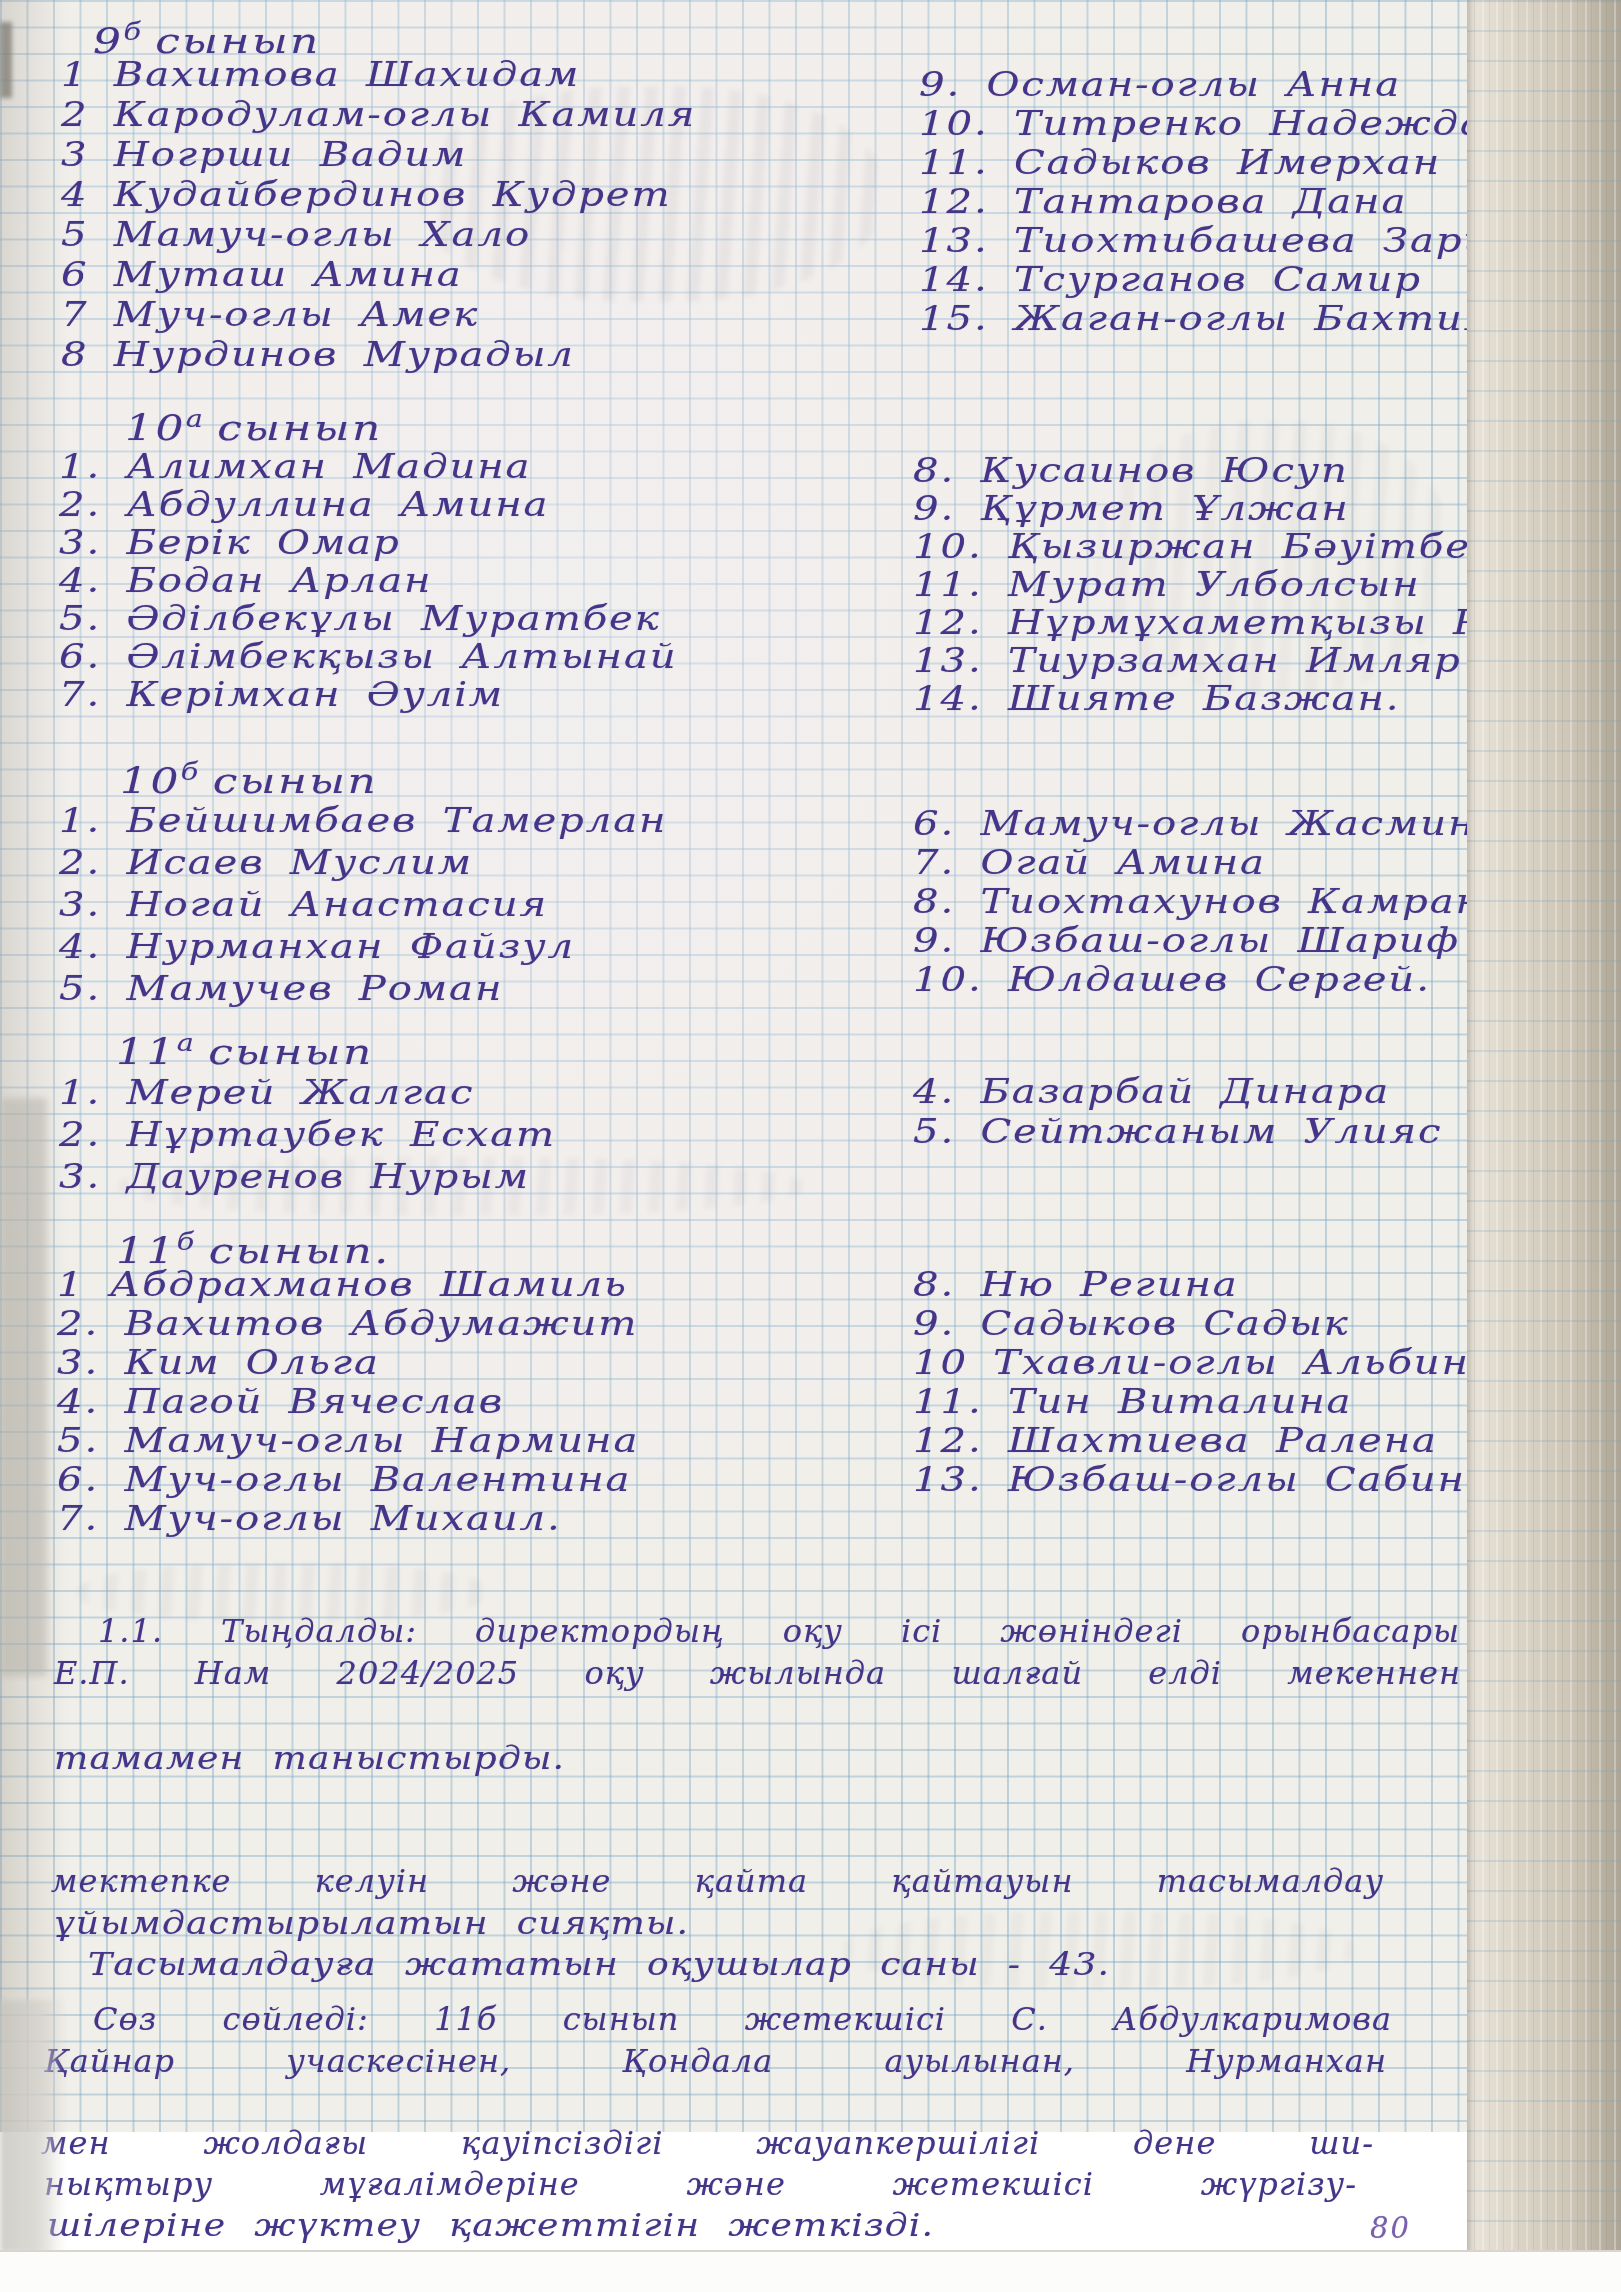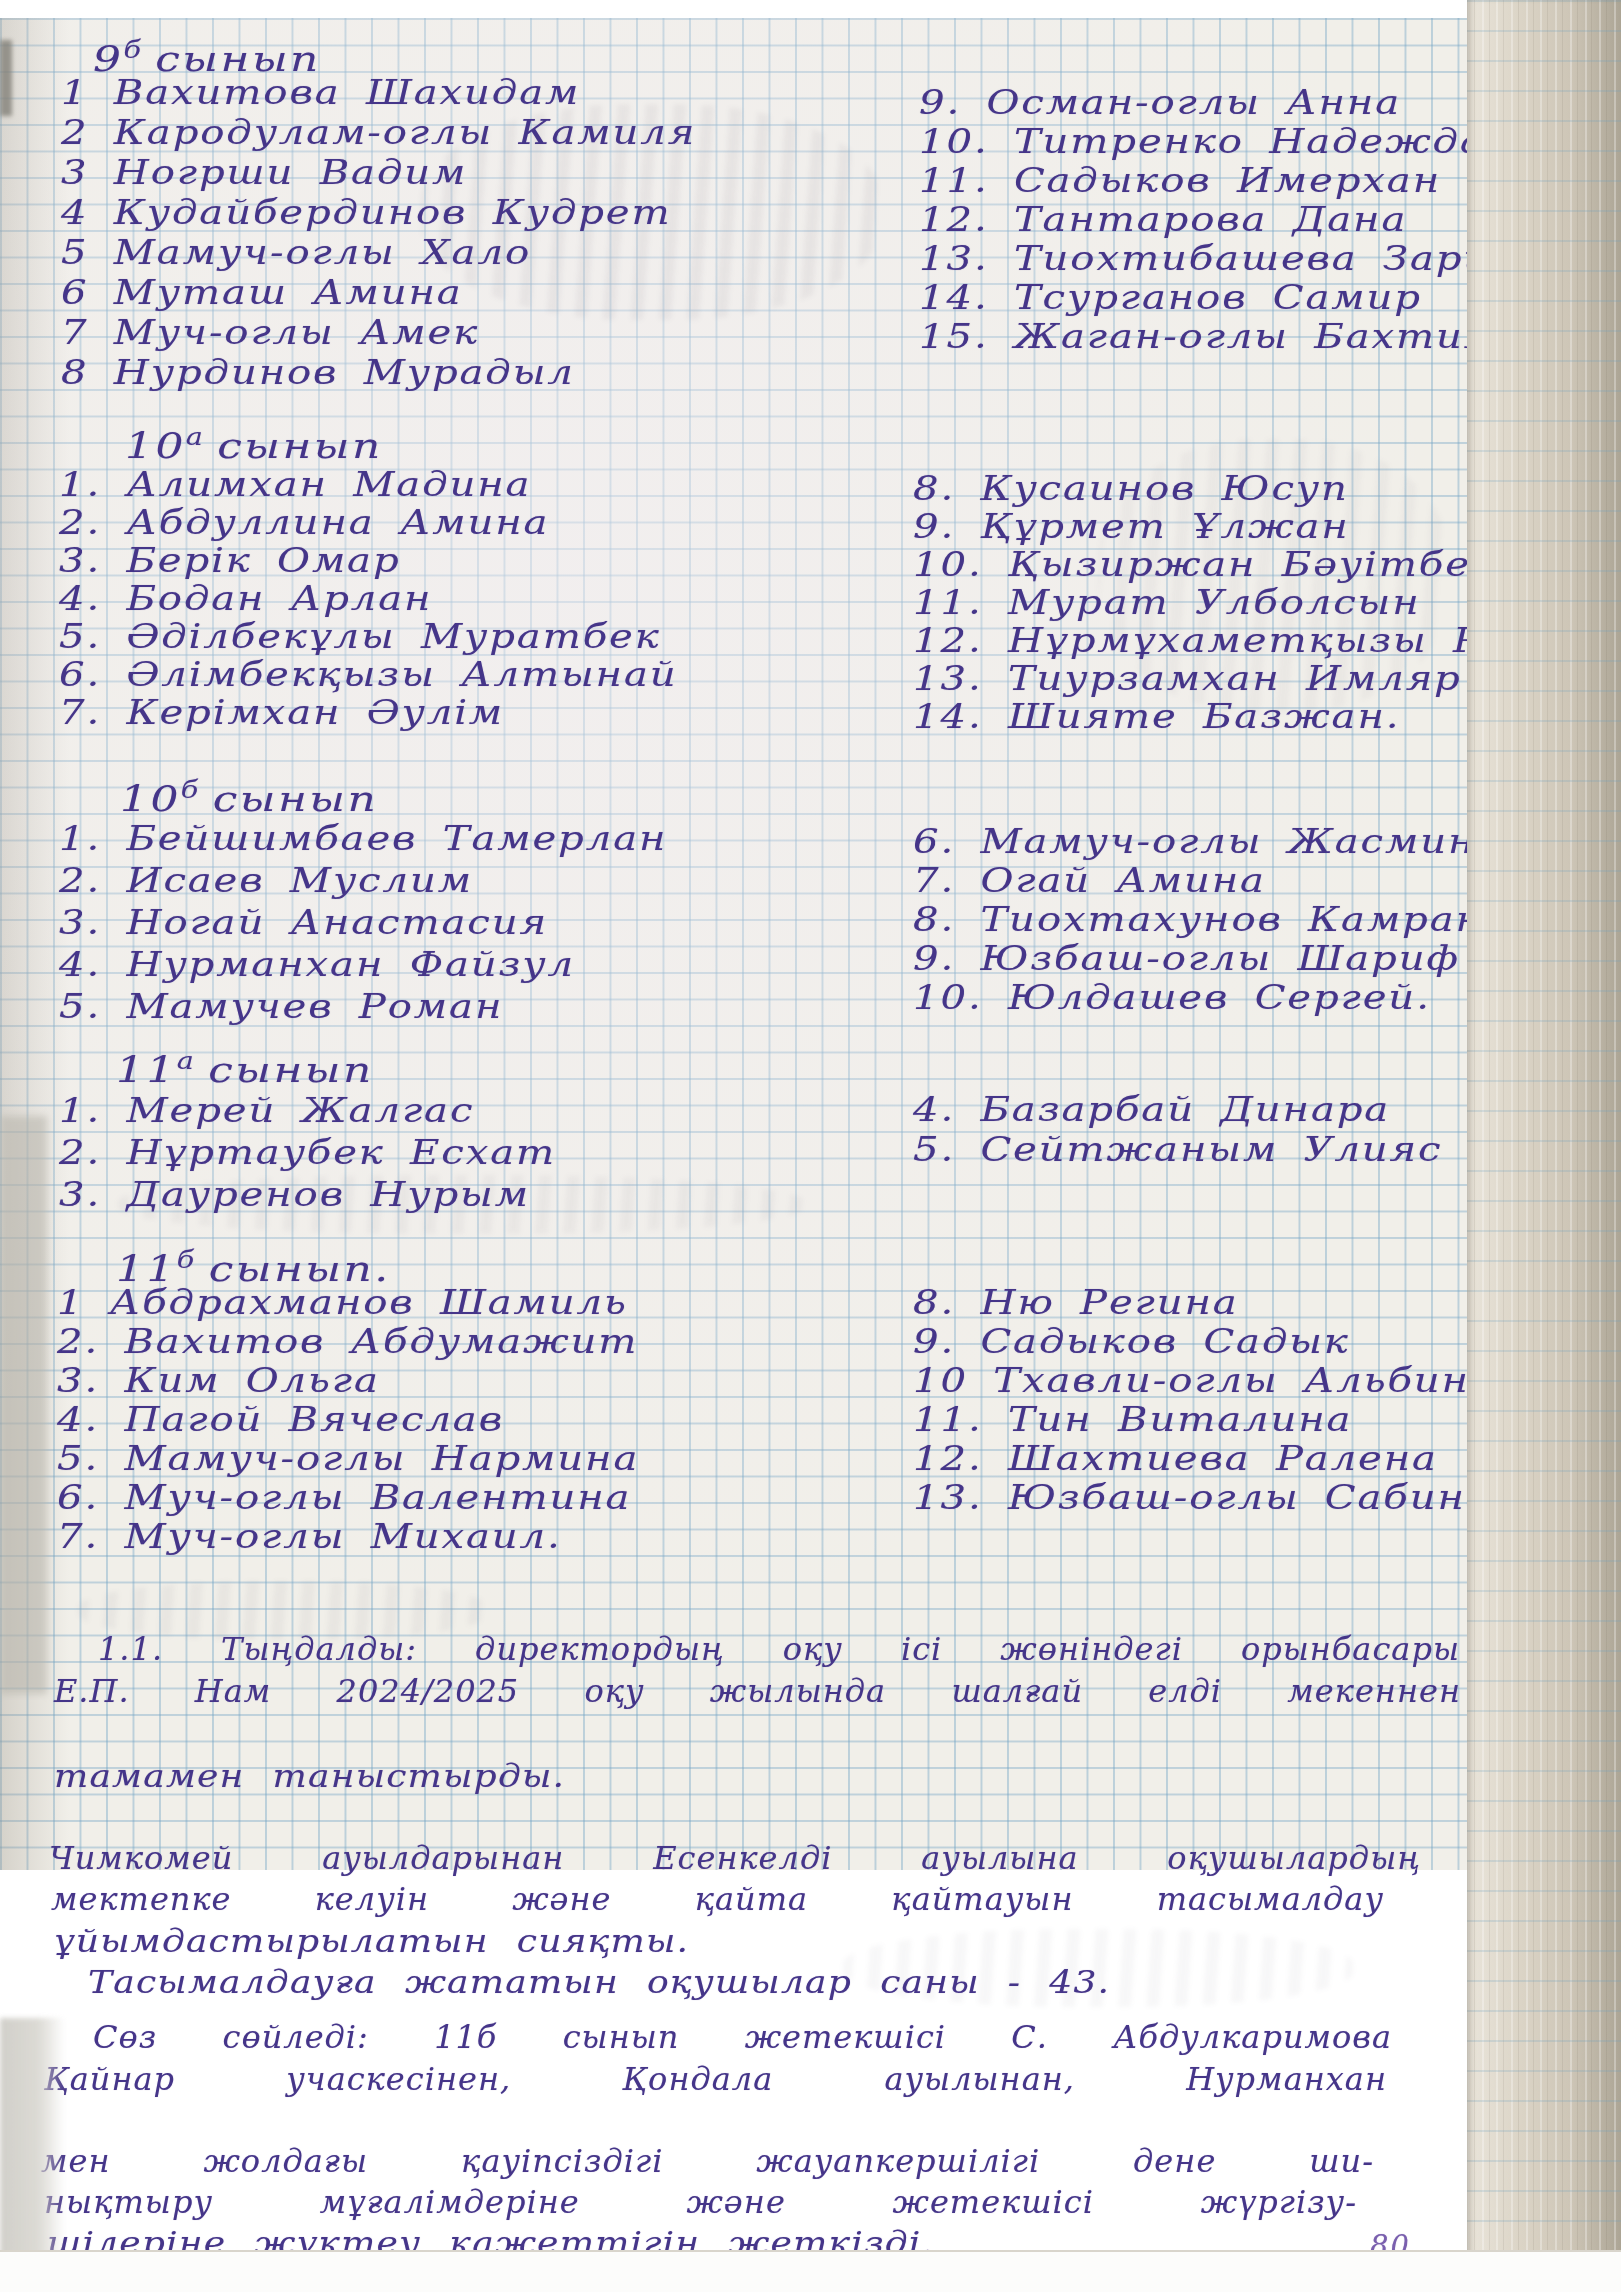--- a/index.html
+++ b/index.html
@@ -1,18 +1,18 @@
 <!DOCTYPE html>
 <html><head>
 <meta charset="utf-8">
 <style>
   html,body{margin:0;padding:0;}
   body{width:1621px;height:2293px;background:#ffffff;overflow:hidden;
        font-family:"DejaVu Serif", serif;}
-  .page{position:absolute;left:0;top:18px;width:1621px;height:1852px;
+  .page{position:absolute;left:0;top:0;width:1621px;height:2132px;
         background-color:#f1efe9;
         background-image:
           radial-gradient(ellipse at 35% 30%, rgba(242,238,244,.5), rgba(0,0,0,0) 60%),
           linear-gradient(to right, rgba(148,142,130,.30), rgba(0,0,0,0) 69px),
           linear-gradient(to right, rgba(116,165,197,.42) 2px, transparent 2px),
           linear-gradient(to bottom, rgba(116,165,197,.40) 2px, transparent 2px);
         background-size:auto,auto,26.5px 26.5px,26.5px 26.5px;}
   .hw{position:absolute;color:#453589;font-style:italic;white-space:nowrap;
       text-shadow:0 0 1px rgba(69,53,137,.35);}
   .header{font-size:36px;transform:scaleX(1.22);transform-origin:0 0;letter-spacing:2px;}
@@ -141,21 +141,20 @@
       <div class="item">10 Тхавли-оглы Альбина</div>
       <div class="item">11. Тин Виталина</div>
       <div class="item">12. Шахтиева Ралена</div>
       <div class="item">13. Юзбаш-оглы Сабина</div>
     </div>
 
   <div class="hw pline just" style="left:98px;top:1612px;width:1362px">1.1. Тыңдалды: директордың оқу ісі жөніндегі орынбасары</div>
   <div class="hw pline just" style="left:54px;top:1654px;width:1407px">Е.П. Нам 2024/2025 оқу жылында шалғай елді мекеннен</div>
   <div class="hw pline short" style="left:54px;top:1739px">тамамен таныстырды.</div>
 
-  <div class="hw pline just" style="left:49px;top:1821px;width:1372px">Чимкомей ауылдарынан Есенкелді ауылына оқушылардың</div>
   <div class="hw pline just" style="left:51px;top:1862px;width:1333px">мектепке келуін және қайта қайтауын тасымалдау</div>
   <div class="hw pline short" style="left:54px;top:1904px">ұйымдастырылатын сияқты.</div>
   <div class="hw pline short" style="left:88px;top:1945px">Тасымалдауға жататын оқушылар саны - 43.</div>
 
   <div class="hw pline just" style="left:93px;top:2000px;width:1299px">Сөз сөйледі: 11б сынып жетекшісі С. Абдулкаримова</div>
   <div class="hw pline just" style="left:44px;top:2042px;width:1343px">Қайнар учаскесінен, Қондала ауылынан, Нурманхан</div>
   <div class="hw pline just" style="left:41px;top:2124px;width:1333px">мен жолдағы қауіпсіздігі жауапкершілігі дене ши-</div>
   <div class="hw pline just" style="left:44px;top:2165px;width:1313px">нықтыру мұғалімдеріне және жетекшісі жүргізу-</div>
   <div class="hw pline short" style="left:47px;top:2206px">шілеріне жүктеу қажеттігін жеткізді.</div>
 

